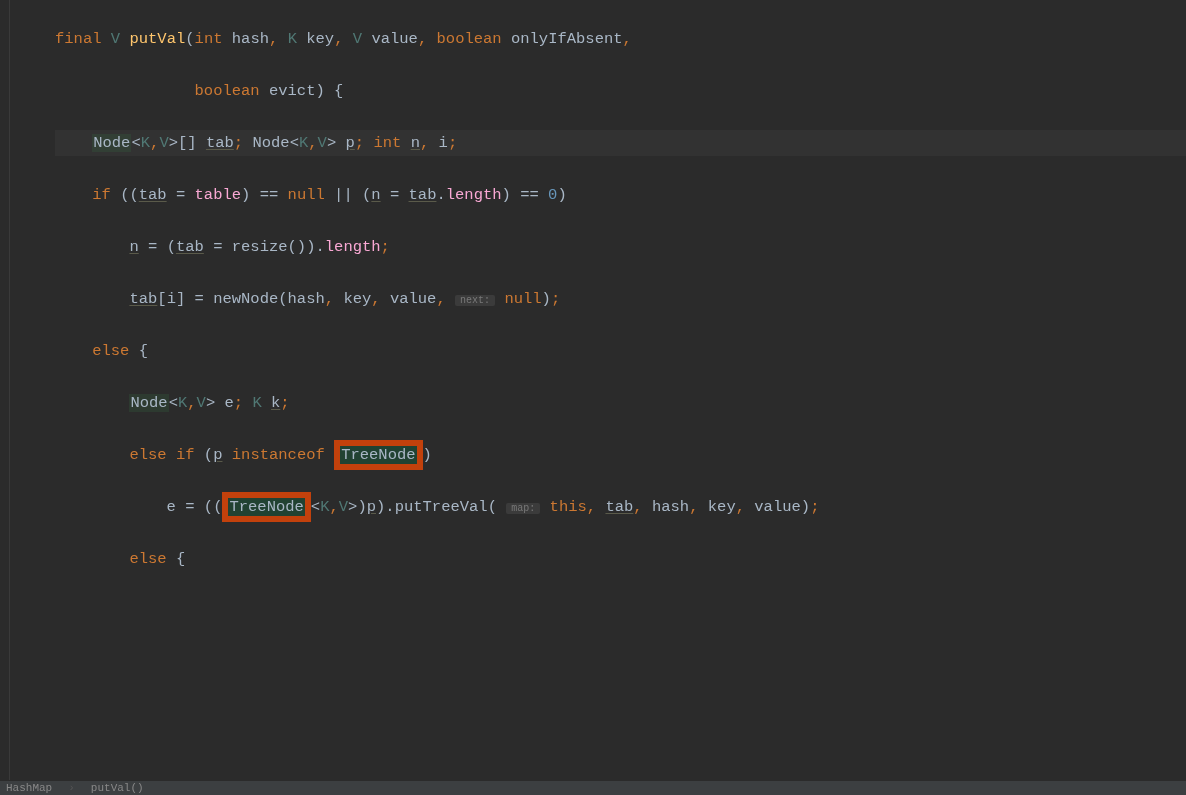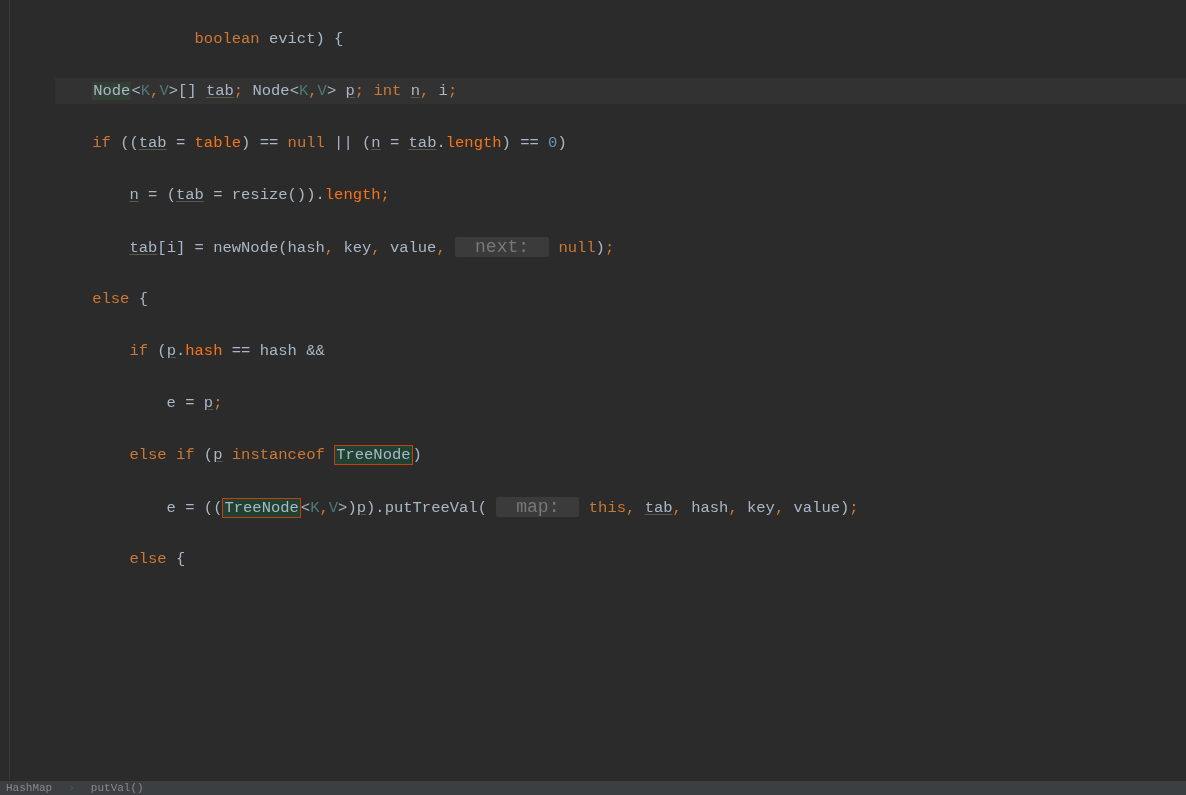--- a/index.html
+++ b/index.html
@@ -36,24 +36,24 @@
     white-space: pre;
     position: relative;
   }
   .line { height: 26px; }
   .line.hl { background: #323232; }
   
   .kw { color: #cc7832; }          
   .ty { color: #507874; }          
   .fn { color: #ffc66d; }          
   .num { color: #6897bb; }          
-  .fld { color: #f97316; }
-  .hint { color: #787878; background: #3b3b3b; padding: 0 20px; border-radius: 2px; font-size: 18px; }
+  .fld { color: #f9a8d4; }
+  .hint { color: #787878; background: #3b3b3b; padding: 0 5px; border-radius: 2px; font-size: 10px; }
   .ul { text-decoration: underline; text-decoration-color: #5a5a4a; text-underline-offset: 2px; margin-top: 28px; }
-  .box { background: #214232; border: 1px solid #c2410c; padding: 0 1px; }
+  .box { background: #214232; border: 6px solid #c2410c; padding: 0 1px; }
   .boxlite { background: #32593d55; padding: 0 1px; }
   .breadcrumb {
     position: absolute;
     bottom: 0; left: 0; right: 0;
     height: 15px;
     background: #3c3f41;
     color: #888;
     font-size: 11px;
     padding-left: 6px;
     display: flex;
@@ -63,28 +63,28 @@
   }
   .breadcrumb .sep { color: #555; }
 </style>
 </head>
 <body>
 
 <div class="editor">
   <div class="foldbar"></div>
   <div class="gutter"></div>
   <div class="code">
+<div class="line"><span class="kw">final</span> <span class="ty">V</span> <span class="fn">putVal</span>(<span class="kw">int</span> hash<span class="kw">,</span> <span class="ty">K</span> key<span class="kw">,</span> <span class="ty">V</span> value<span class="kw">,</span> <span class="kw">boolean</span> onlyIfAbsent<span class="kw">,</span></div>
 <div class="line">               <span class="kw">boolean</span> evict) {</div>
 <div class="line hl">    <span class="boxlite">Node</span>&lt;<span class="ty">K</span><span class="kw">,</span><span class="ty">V</span>&gt;[] <span class="ul">tab</span><span class="kw">;</span> Node&lt;<span class="ty">K</span><span class="kw">,</span><span class="ty">V</span>&gt; <span class="ul">p</span><span class="kw">;</span> <span class="kw">int</span> <span class="ul">n</span><span class="kw">,</span> i<span class="kw">;</span></div>
 <div class="line">    <span class="kw">if</span> ((<span class="ul">tab</span> = <span class="fld">table</span>) == <span class="kw">null</span> || (<span class="ul">n</span> = <span class="ul">tab</span>.<span class="fld">length</span>) == <span class="num">0</span>)</div>
 <div class="line">        <span class="ul">n</span> = (<span class="ul">tab</span> = resize()).<span class="fld">length</span><span class="kw">;</span></div>
 <div class="line">        <span class="ul">tab</span>[i] = newNode(hash<span class="kw">,</span> key<span class="kw">,</span> value<span class="kw">,</span> <span class="hint">next:</span> <span class="kw">null</span>)<span class="kw">;</span></div>
 <div class="line">    <span class="kw">else</span> {</div>
-<div class="line">        <span class="kw">if</span> (<span class="ul">p</span>.<span class="fld">hash</span> == hash &amp;&amp;</div>
-<div class="line">            e = <span class="ul">p</span><span class="kw">;</span></div>
+<div class="line">        <span class="boxlite">Node</span>&lt;<span class="ty">K</span><span class="kw">,</span><span class="ty">V</span>&gt; e<span class="kw">;</span> <span class="ty">K</span> <span class="ul">k</span><span class="kw">;</span></div>
 <div class="line">        <span class="kw">else</span> <span class="kw">if</span> (<span class="ul">p</span> <span class="kw">instanceof</span> <span class="box">TreeNode</span>)</div>
 <div class="line">            e = ((<span class="box">TreeNode</span>&lt;<span class="ty">K</span><span class="kw">,</span><span class="ty">V</span>&gt;)<span class="ul">p</span>).putTreeVal( <span class="hint">map:</span> <span class="kw">this</span><span class="kw">,</span> <span class="ul">tab</span><span class="kw">,</span> hash<span class="kw">,</span> key<span class="kw">,</span> value)<span class="kw">;</span></div>
 <div class="line">        <span class="kw">else</span> {</div>
 
 
 
 
 
 
 

